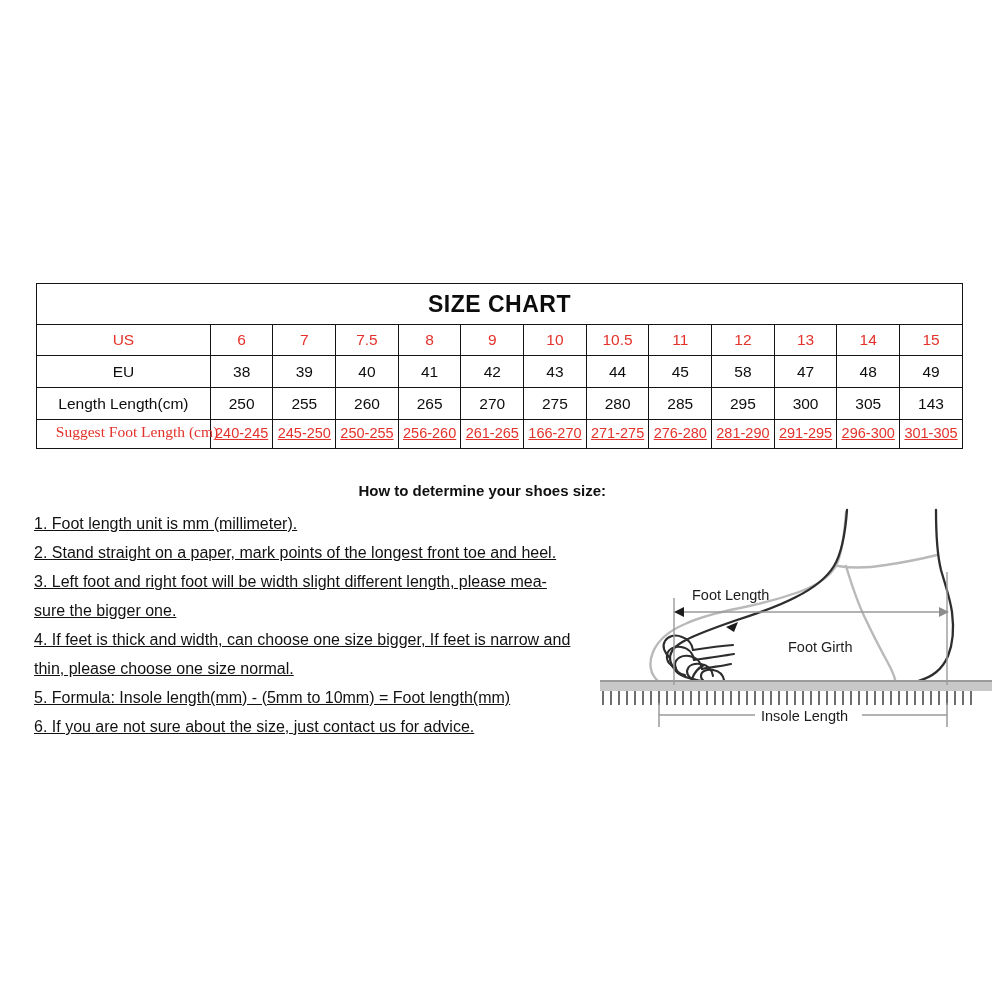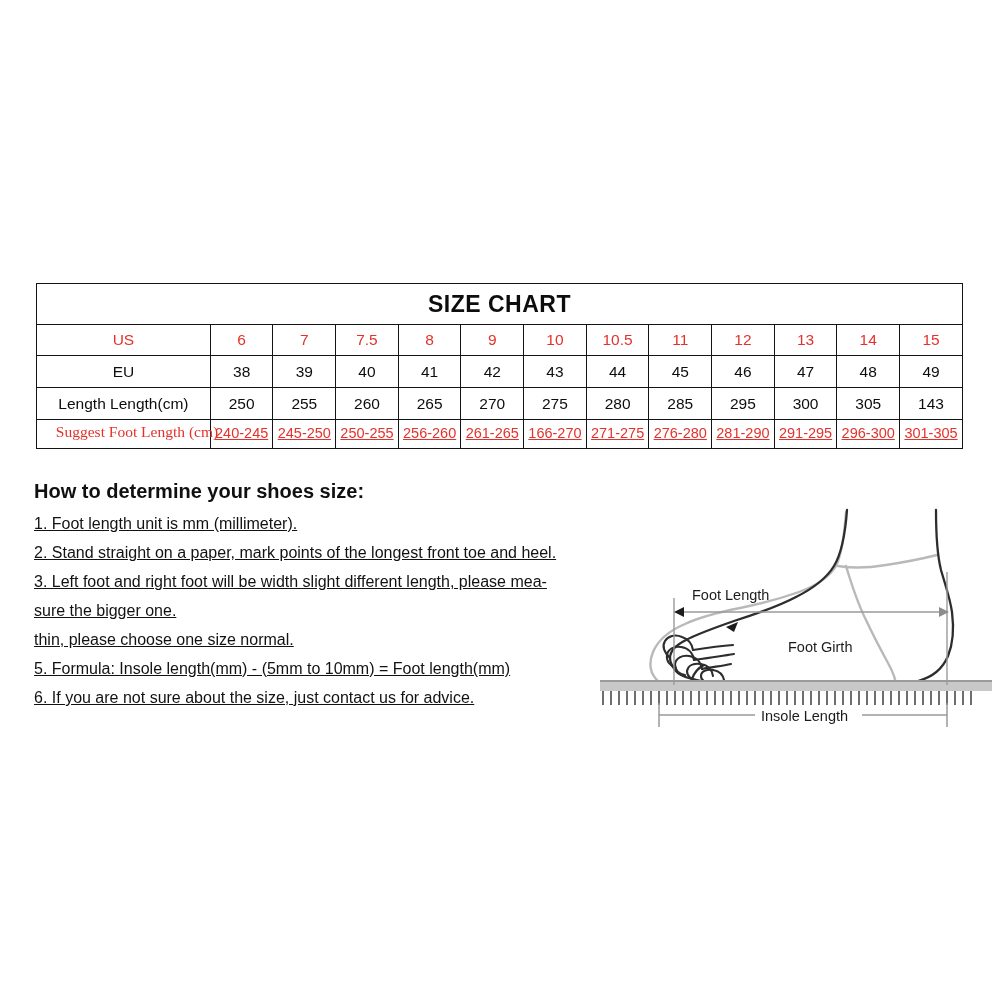--- a/index.html
+++ b/index.html
@@ -95,26 +95,27 @@
   
   #instructions {
     position: absolute;
     left: 34px;
     top: 478px;
     width: 572px;
     height: 272px;
     overflow: hidden;
   }
   #instructions .heading {
-    font-size: 20px;
+    font-size: 15px;
     font-weight: bold;
     color: #101010;
     line-height: 26px;
     margin-bottom: 5px;
     white-space: nowrap;
+    text-align: right;
   }
   #instructions .line {
     font-size: 16px;
     color: #121212;
     line-height: 29px;
     white-space: nowrap;
     text-decoration: underline;
   }
 
   
@@ -179,21 +180,21 @@
       <tr class="r-eu">
         <td class="row-label">EU</td>
         <td class="data-cell">38</td>
         <td class="data-cell">39</td>
         <td class="data-cell">40</td>
         <td class="data-cell">41</td>
         <td class="data-cell">42</td>
         <td class="data-cell">43</td>
         <td class="data-cell">44</td>
         <td class="data-cell">45</td>
-        <td class="data-cell">46</td>
+        <td class="data-cell">58</td>
         <td class="data-cell">47</td>
         <td class="data-cell">48</td>
         <td class="data-cell">49</td>
       </tr>
 
       <tr class="r-insole">
         <td class="row-label">Length Length(cm)</td>
         <td class="data-cell">250</td>
         <td class="data-cell">255</td>
         <td class="data-cell">260</td>
@@ -225,20 +226,21 @@
       </tr>
     </tbody>
   </table>
 
   <div id="instructions">
     <div class="heading">How to determine your shoes size:</div>
     <div class="line">1. Foot length unit is mm (millimeter).</div>
     <div class="line">2. Stand straight on a paper, mark points of the longest front toe and heel.</div>
     <div class="line">3. Left foot and right foot will be width slight different length, please mea-</div>
     <div class="line">sure the bigger one.</div>
+    <div class="line">4. If feet is thick and width, can choose one size bigger,  If feet is narrow and</div>
     <div class="line">thin, please choose one size normal.</div>
     <div class="line">5. Formula: Insole length(mm) - (5mm to 10mm) = Foot length(mm)</div>
     <div class="line">6. If you are not sure about the size, just contact us for advice.</div>
   </div>
 
   <div id="foot-diagram">
     <svg width="392" height="262" viewBox="0 0 392 262" xmlns="http://www.w3.org/2000/svg">
 
       <g stroke="#b9b9b9" stroke-width="2.4" fill="none" stroke-linecap="round" stroke-linejoin="round">
         <path d="M246,12 C244,40 240,58 236,66 C229,78 215,86 199,92

